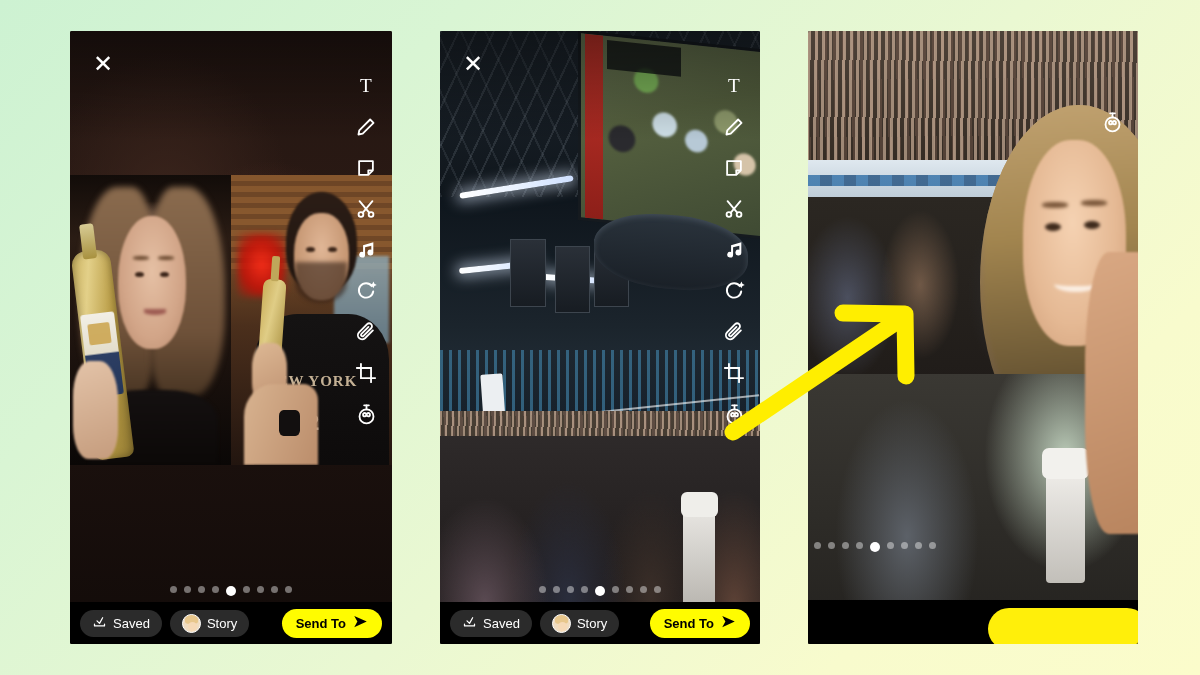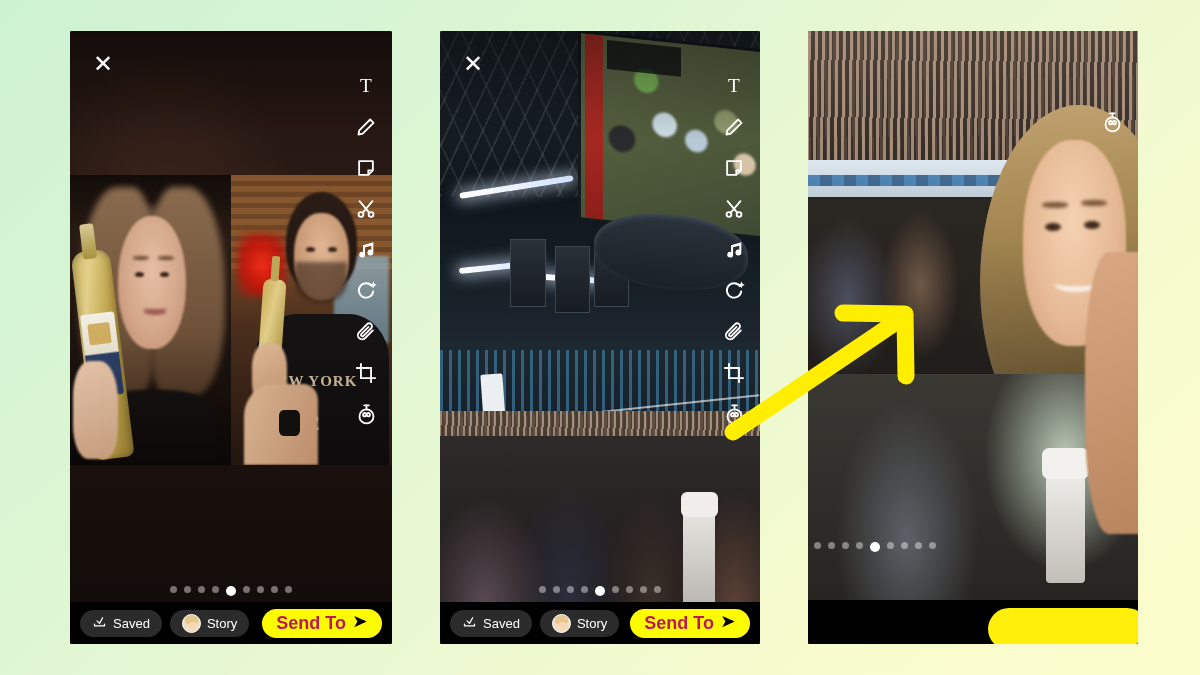--- a/index.html
+++ b/index.html
@@ -382,21 +382,21 @@
     content:""; position:absolute; left:2px; top:0; right:2px; height:9px;
     background:#e8c78c; border-radius:50% 50% 30% 30%;
   }
   .avatar::after {
     content:""; position:absolute; left:5px; top:7px; width:9px; height:9px;
     background:#f6d9b6; border-radius:50%;
   }
   .sendto {
     margin-left:auto; height:29px; border-radius:15px; background:#fffc00;
     display:flex; align-items:center; gap:7px; padding:0 14px;
-    color:#be185d; font-size:18px; font-weight:bold;
+    color:#000000; font-size:13px; font-weight:bold;
   }
 
   
   .arrow-layer { position:absolute; inset:0; pointer-events:none; }
 </style>
 </head>
 <body>
 
 <div class="stage">
 

